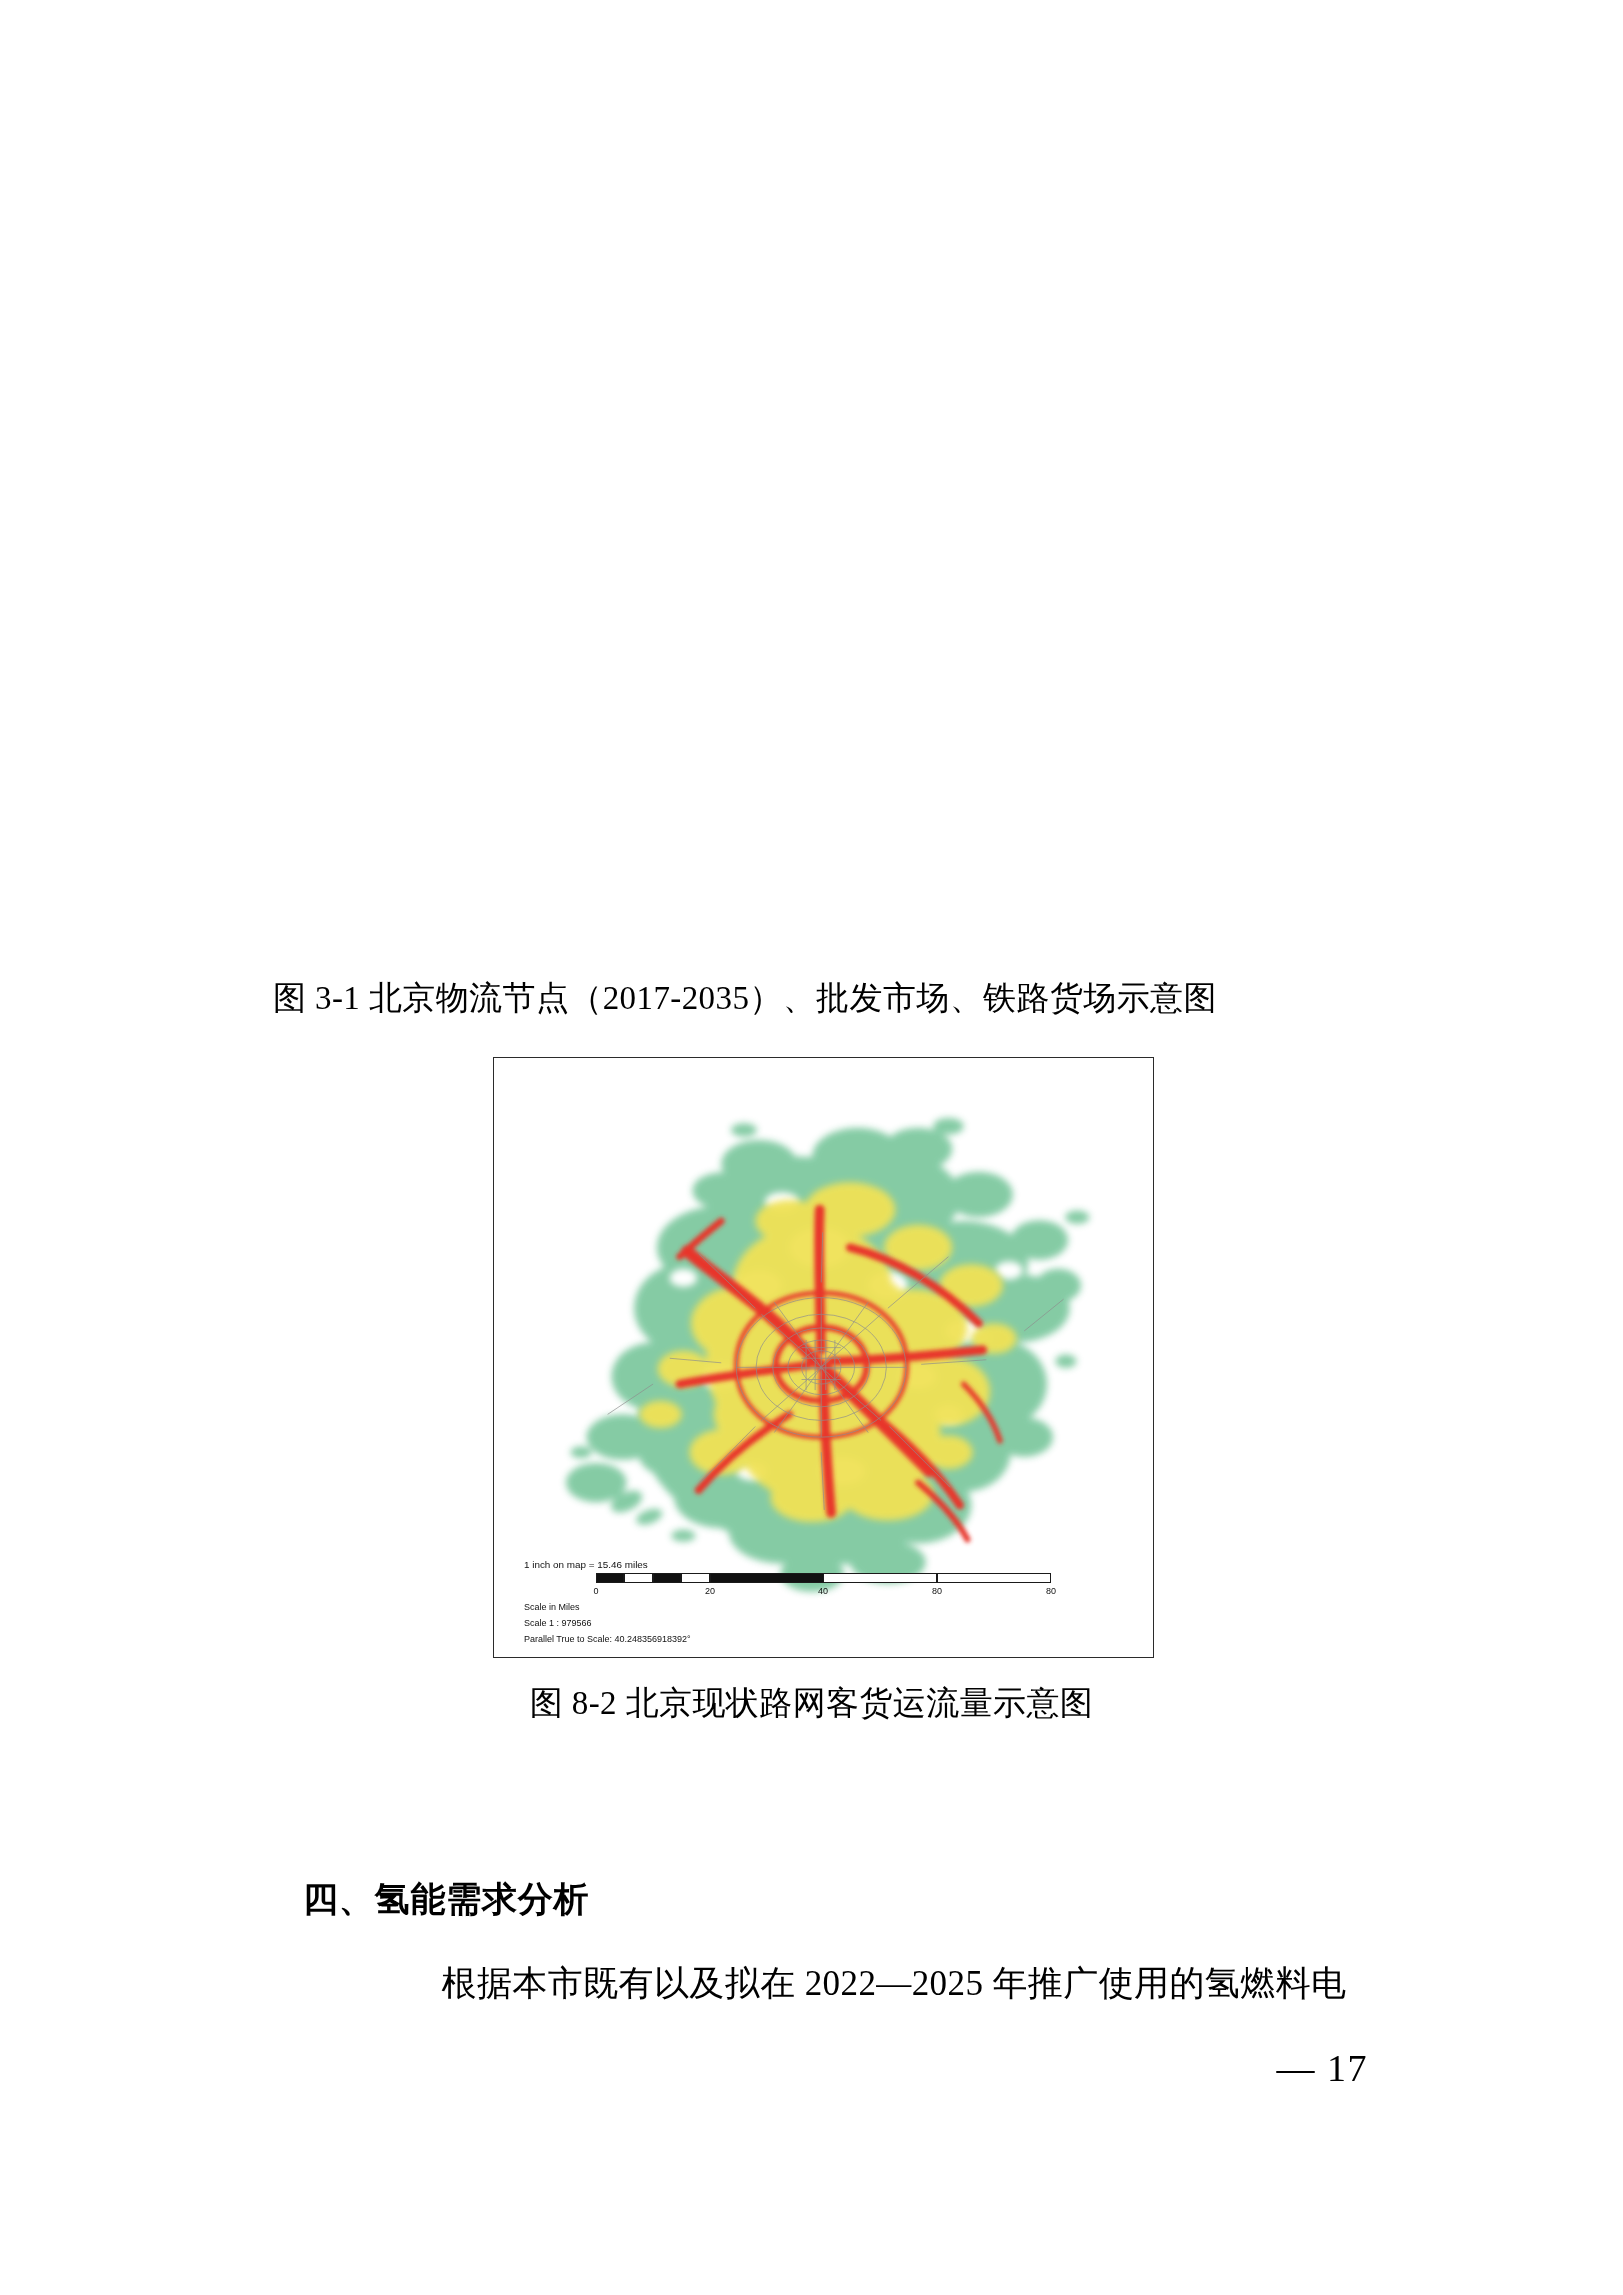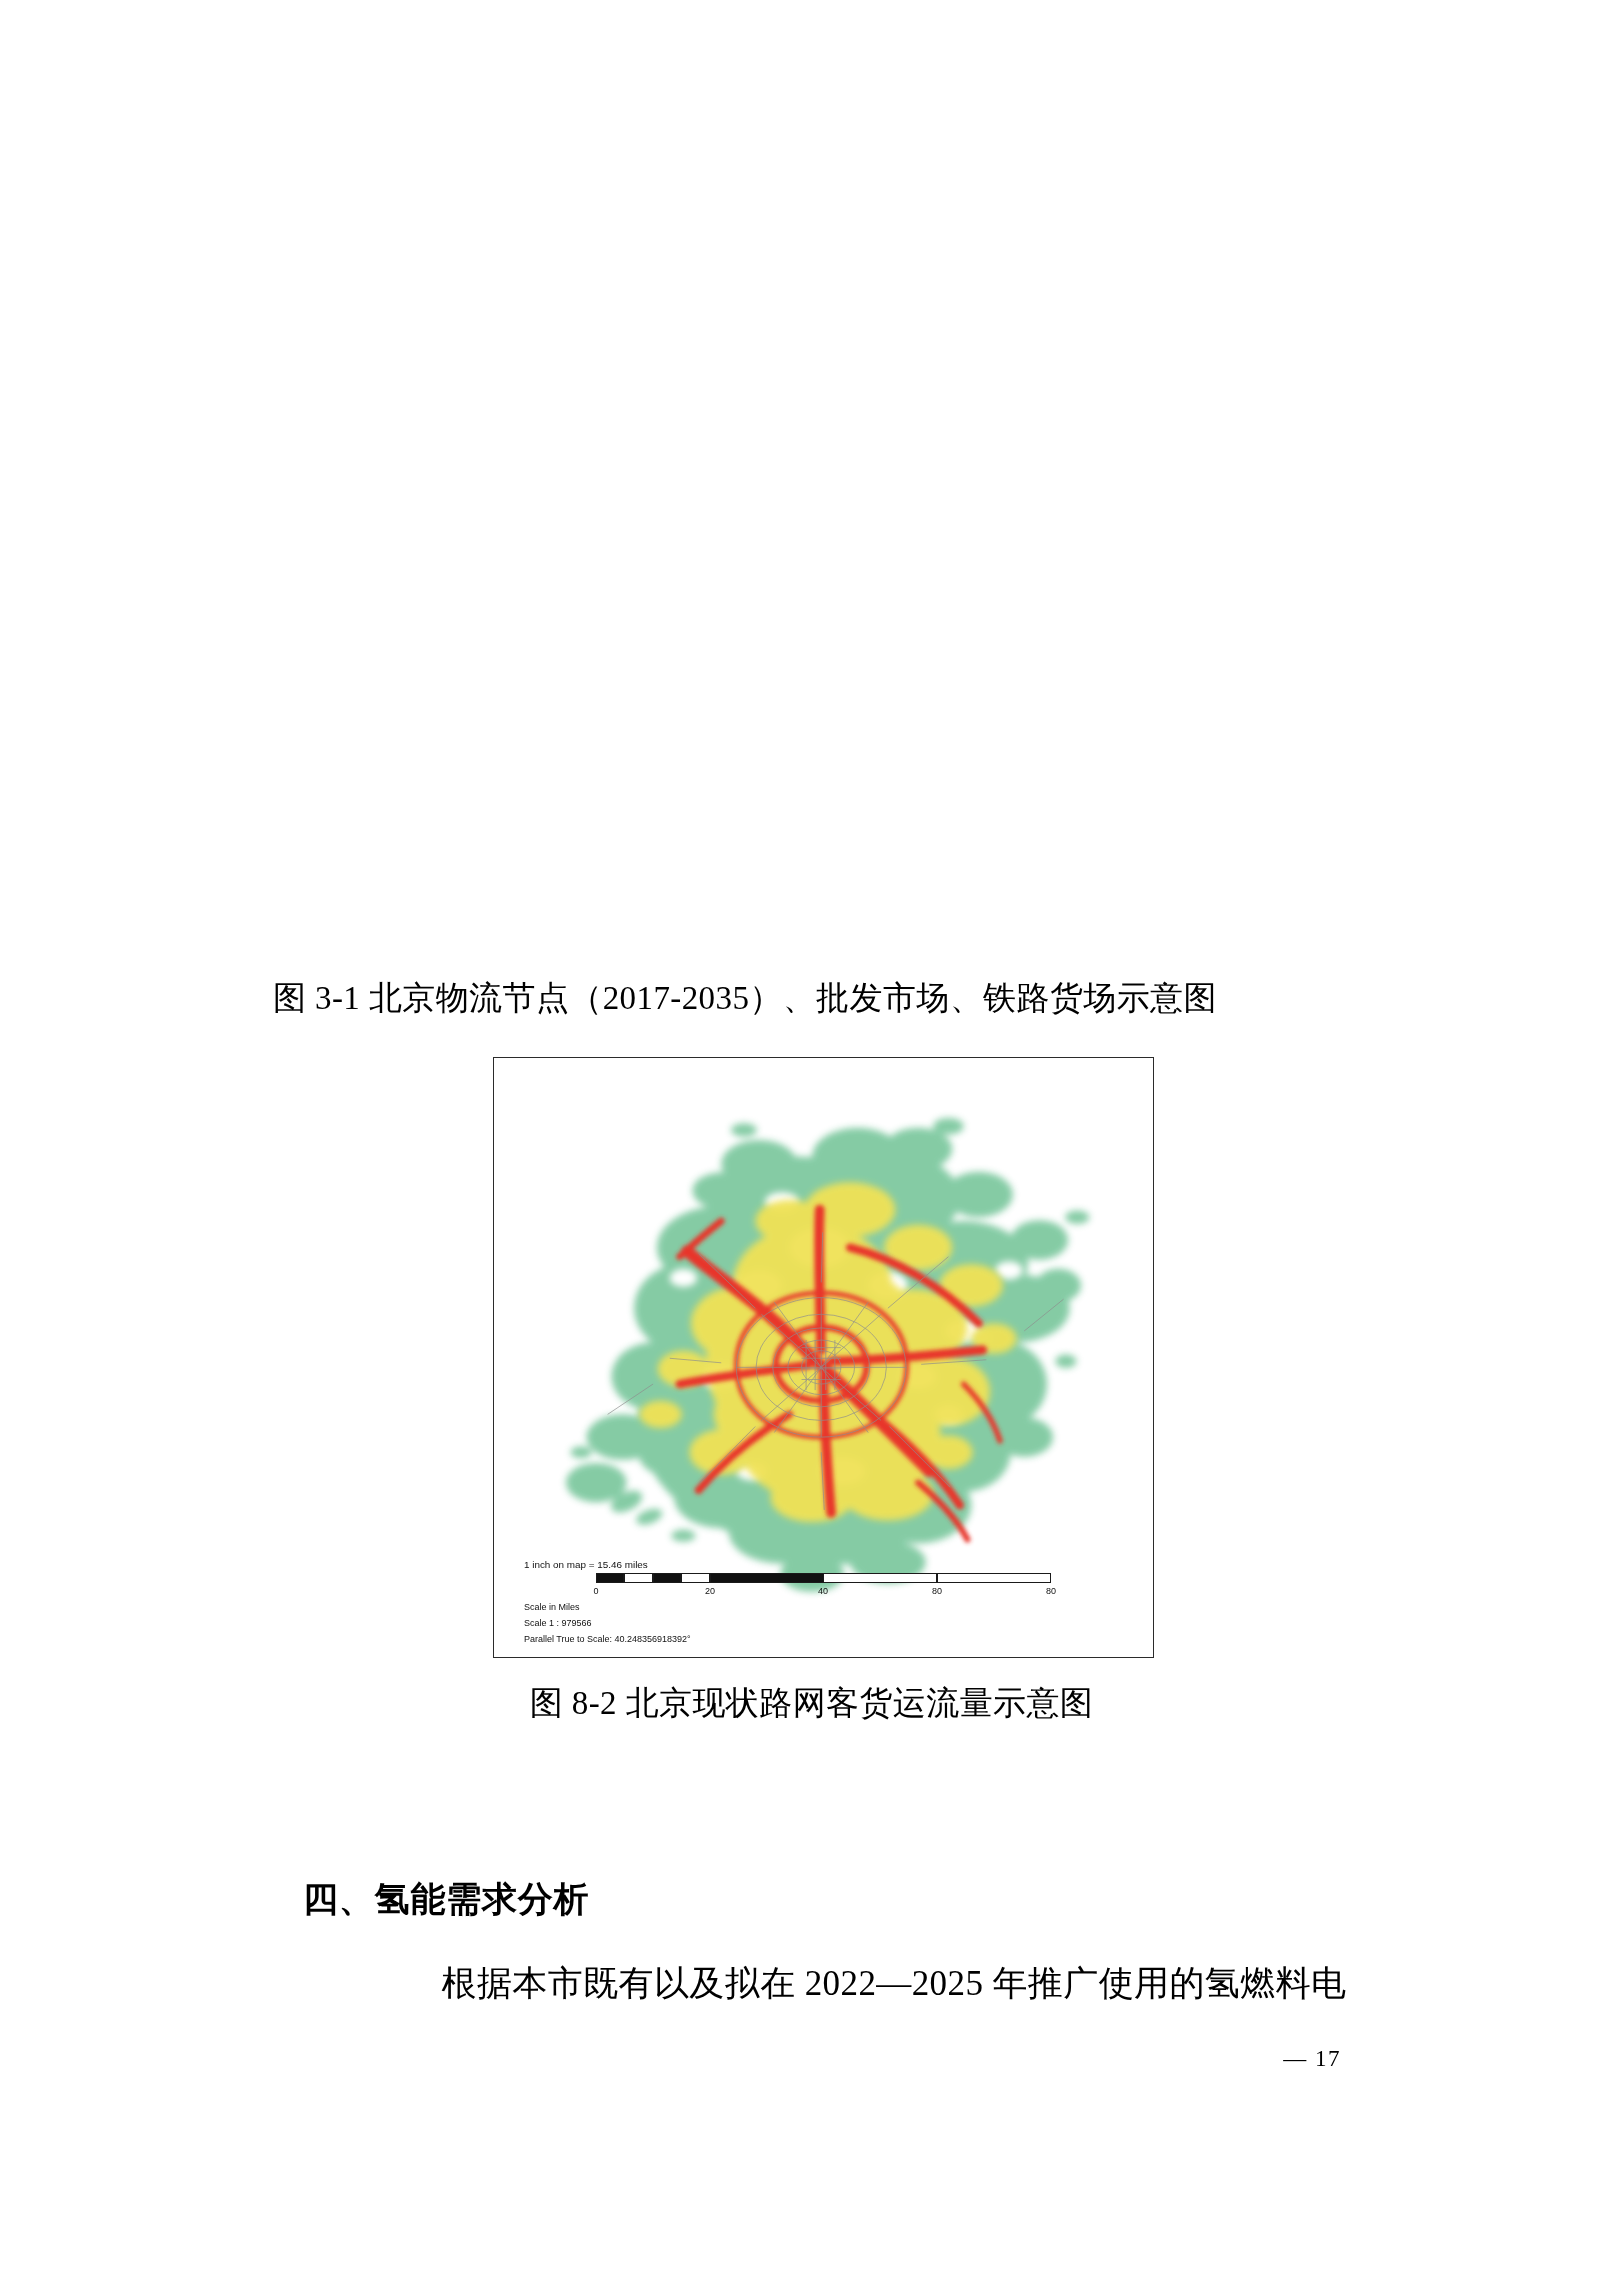--- a/index.html
+++ b/index.html
@@ -130,23 +130,23 @@
     top: 1957px;
     width: 1182px;
     font-size: 35px;
     line-height: 1.55;
     letter-spacing: 0.4px;
     white-space: nowrap;
     text-align: center;
   }
   .page-number {
     position: absolute;
-    right: 282px;
+    right: 255px;
     top: 2046px;
-    font-size: 23px;
+    font-size: 38px;
     letter-spacing: 1.5px;
     margin-left: 44px;
   }
 </style>
 </head>
 <body>
 
 <div class="page">
   <div class="content">
 

